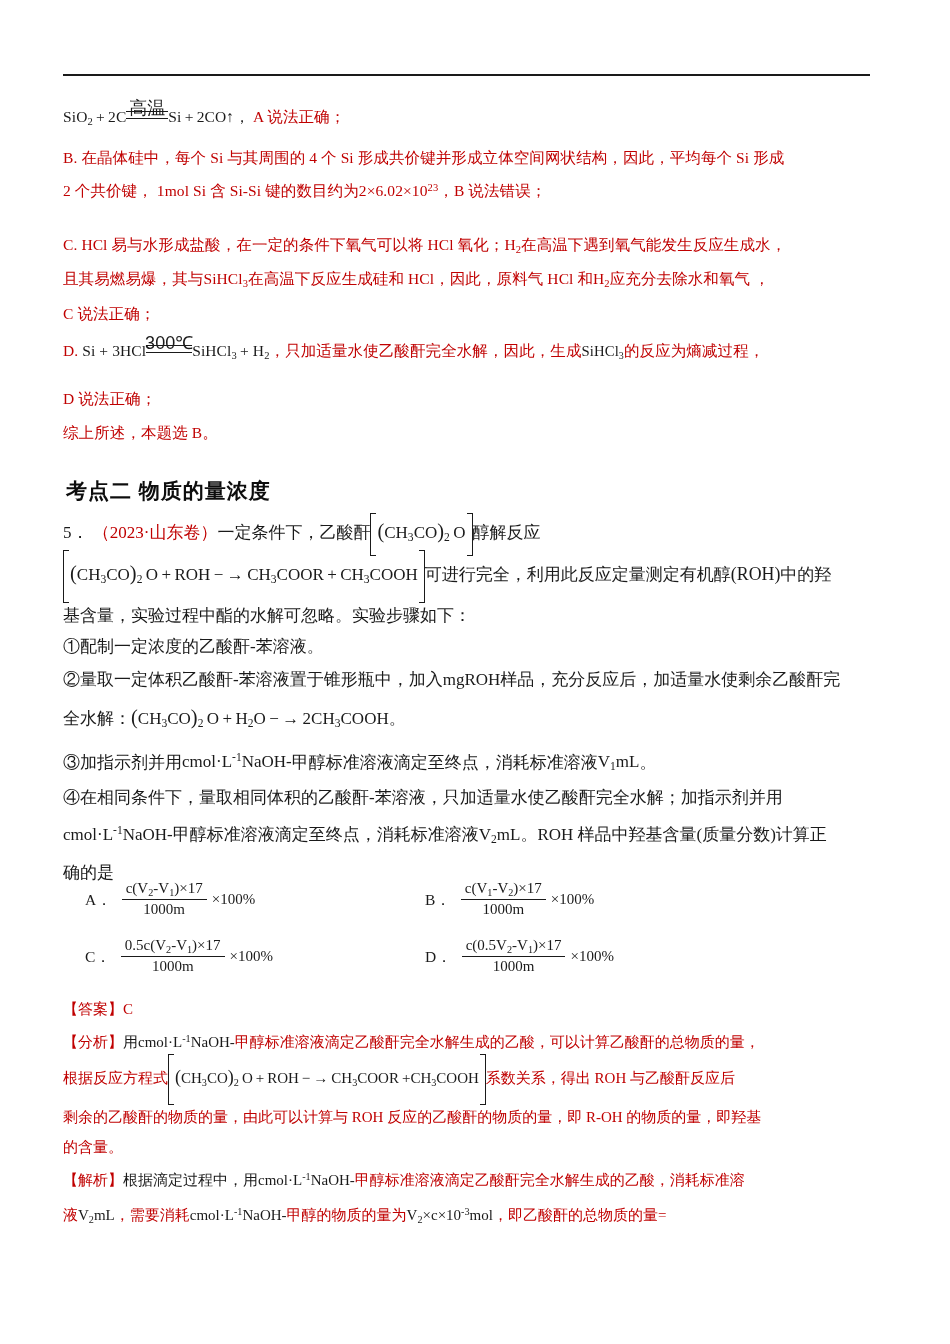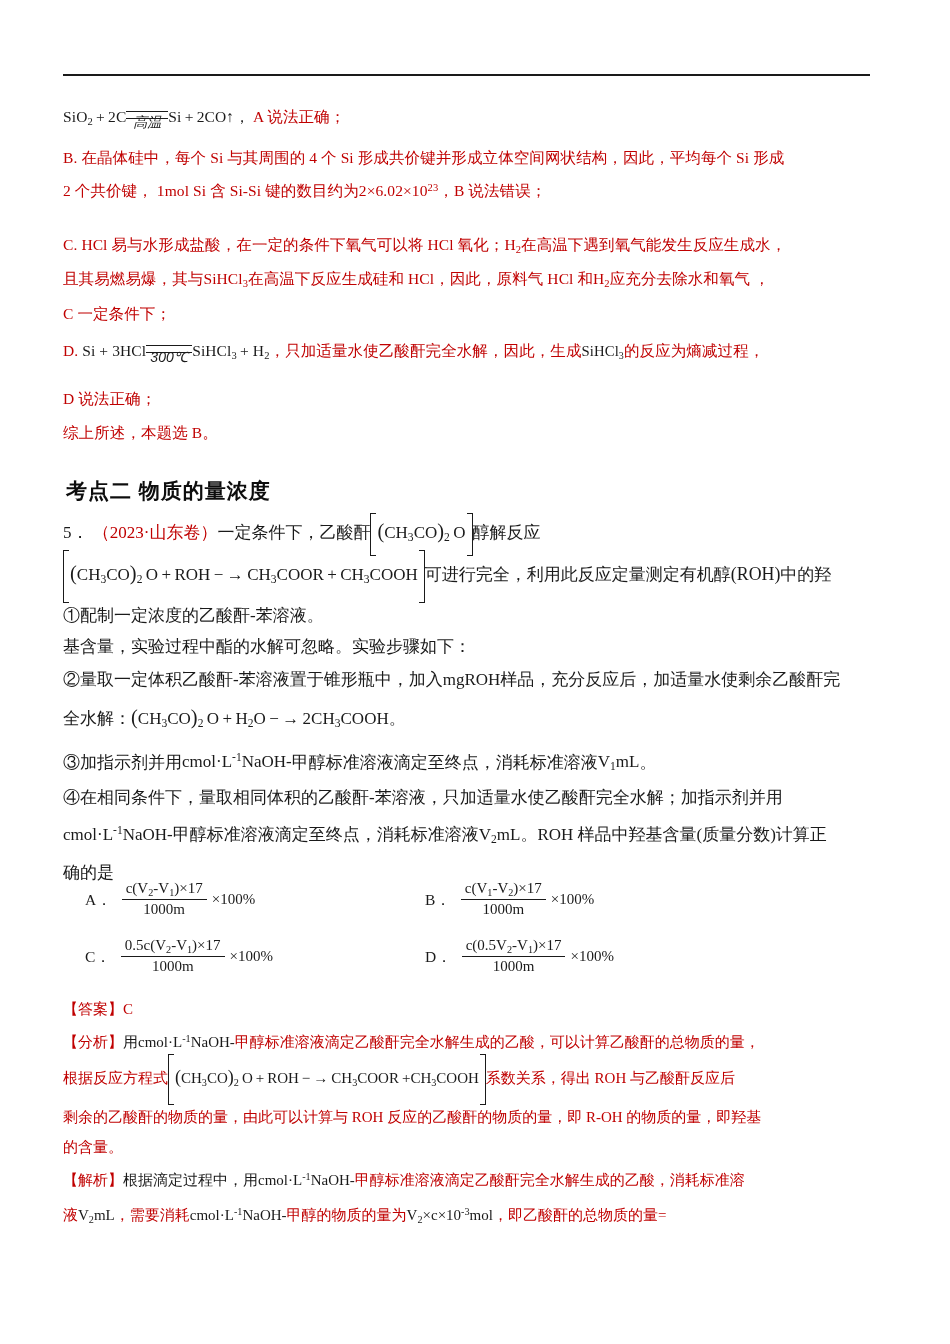--- a/index.html
+++ b/index.html
@@ -55,26 +55,25 @@
   
   .rxn {
     display: inline-block;
     position: relative;
     vertical-align: baseline;
   }
   .rxn .cond {
     position: absolute;
     left: 50%;
     transform: translateX(-50%);
-    bottom: 9px;
-    font-size: 14px;
+    bottom: 21px;
+    font-size: 18px;
     white-space: nowrap;
     line-height: 1;
     font-family: "Liberation Sans", sans-serif;
-    font-style: italic;
   }
   .rxn .dbl {
     display: inline-block;
     width: 42px;
     height: 6px;
     border-top: 1.4px solid currentColor;
     border-bottom: 1.4px solid currentColor;
     vertical-align: 0.18em;
   }
   .rxn.wide .dbl { width: 46px; }
@@ -205,21 +204,21 @@
     <p class="line">
       <span>2 个共价键，  1mol Si 含 Si-Si 键的数目约为</span><span class="mathfont"><span>2×6.02×10</span><sup>23</sup></span><span>，B 说法错误；</span>
     </p>
 
     <p class="line" style="margin-top:24px;">
       <span>C. HCl 易与水形成盐酸，在一定的条件下氧气可以将 HCl 氧化；</span><span class="mathfont"><span>H</span><sub>2</sub></span><span>在高温下遇到氧气能发生反应生成水，</span>
     </p>
     <p class="line">
       <span>且其易燃易爆，其与</span><span class="mathfont"><span>SiHCl</span><sub>3</sub></span><span>在高温下反应生成硅和 HCl，因此，原料气 HCl 和</span><span class="mathfont"><span>H</span><sub>2</sub></span><span>应充分去除水和氧气 ，</span>
     </p>
-    <p class="line">C 一定条件下；</p>
+    <p class="line">C 说法正确；</p>
 
     <p class="line" style="line-height:44px;">
       <span>D.</span>
       <span class="mathfont blk">
         <span>Si + 3HCl</span><span class="rxn wide"><span class="cond">300℃</span><span class="dbl"></span></span><span>SiHCl</span><sub>3</sub> <span>+ H</span><sub>2</sub></span><span>，只加适量水使乙酸酐完全水解，因此，生成</span><span class="mathfont blk" style="font-size:0.95em;text-align:right;"><span>SiHCl</span><sub>3</sub></span><span>的反应为熵减过程，</span>
     </p>
     <p class="line" style="margin-top:6px;">D 说法正确；</p>
 
     <p class="line" style="margin-top:4px;">综上所述，本题选 B。</p>
   </div>
@@ -227,22 +226,22 @@
   <div class="sec-head">考点二 物质的量浓度</div>
 
   <div class="q-block">
     <p class="q">
       <span>5．</span>
       <span class="red">（2023·山东卷）</span><span>一定条件下，乙酸酐</span><span class="brk mathfont"><span class="pbig">(</span>CH<sub>3</sub>CO<span class="pbig">)</span><sub>2</sub> O</span><span>醇解反应</span>
     </p>
     <p class="q" style="line-height:40px;">
       <span class="brk mathfont"><span class="pbig">(</span>CH<sub>3</sub>CO<span class="pbig">)</span><sub>2</sub> O + ROH − → CH<sub>3</sub>COOR + CH<sub>3</sub>COOH</span><span>可进行完全，利用此反应定量测定有机醇</span><span class="mathfont" style="font-size:1.05em;">(ROH)</span><span>中的羟</span>
     </p>
+    <p class="q">基含量，实验过程中酯的水解可忽略。实验步骤如下：</p>
     <p class="q">①配制一定浓度的乙酸酐-苯溶液。</p>
-    <p class="q">基含量，实验过程中酯的水解可忽略。实验步骤如下：</p>
     <p class="q" style="line-height:36px;">
       <span>②量取一定体积乙酸酐-苯溶液置于锥形瓶中，加入</span><span class="mathfont">mgROH</span><span>样品，充分反应后，加适量水使剩余乙酸酐完</span>
     </p>
     <p class="q" style="line-height:38px;">
       <span>全水解：</span><span class="mathfont"><span class="pbig">(</span>CH<sub>3</sub>CO<span class="pbig">)</span><sub>2</sub> O + H<sub>2</sub>O − → 2CH<sub>3</sub>COOH</span><span>。</span>
     </p>
     <p class="q">
       <span>③加指示剂并用</span><span class="mathfont"><span>cmol·L</span><sup>-1</sup><span>NaOH-</span></span><span>甲醇标准溶液滴定至终点，消耗标准溶液</span><span class="mathfont"><span>V</span><sub>1</sub><span>mL</span></span><span>。</span>
     </p>
     <p class="q">④在相同条件下，量取相同体积的乙酸酐-苯溶液，只加适量水使乙酸酐完全水解；加指示剂并用</p>

